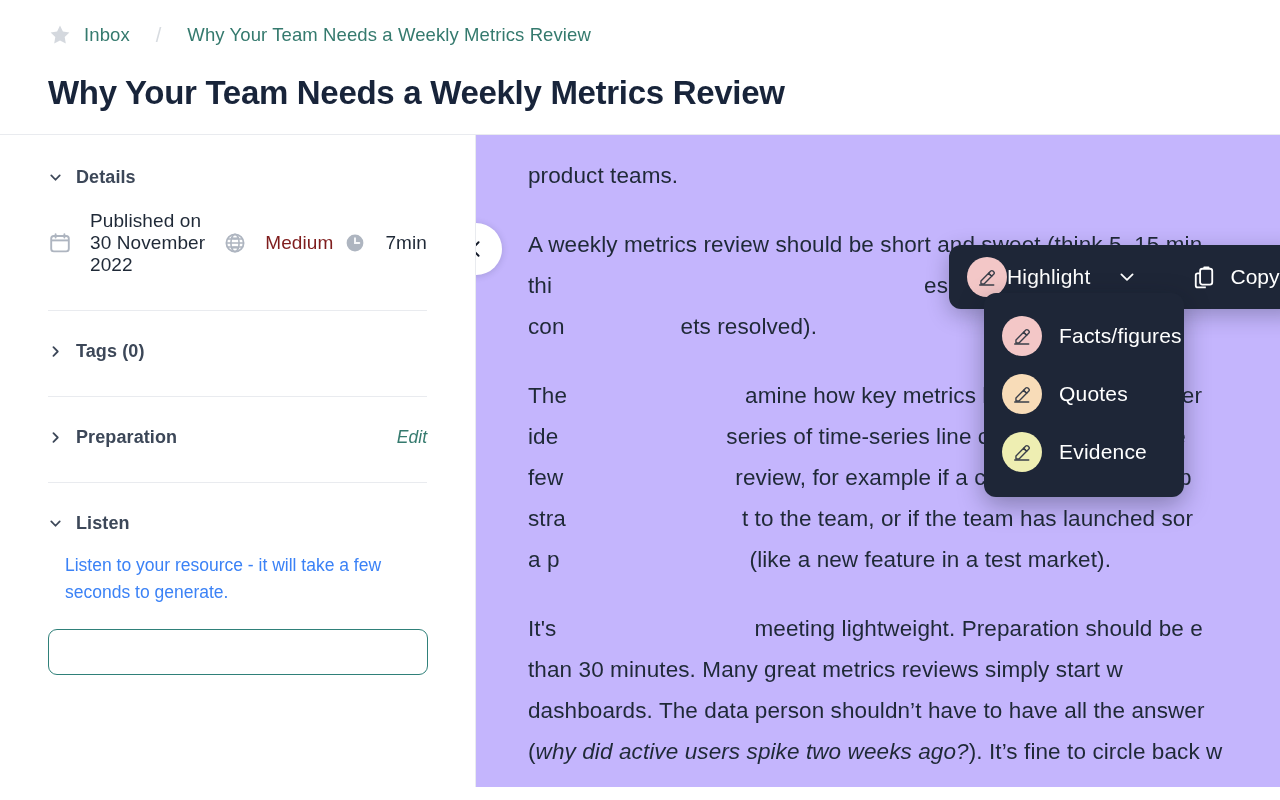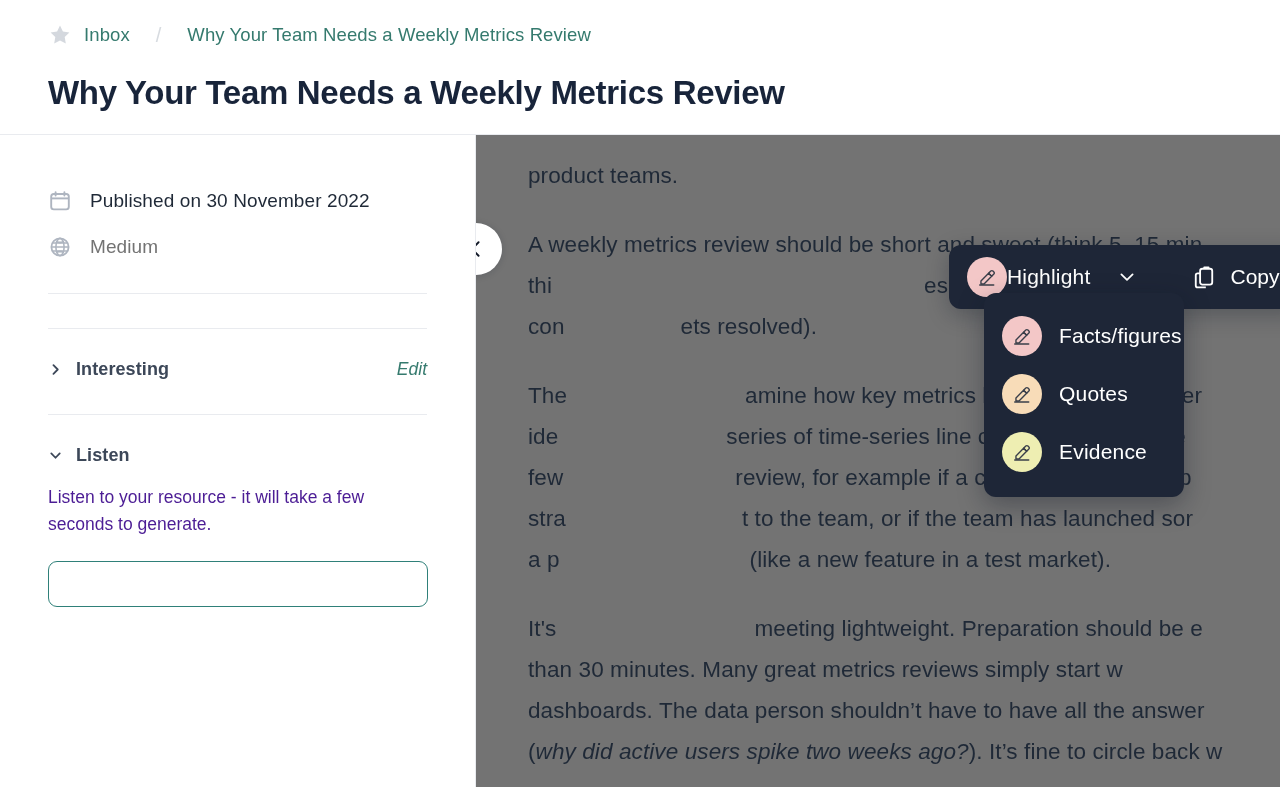--- a/index.html
+++ b/index.html
@@ -34,50 +34,50 @@
     width:476px; flex:none; background:#fff;
     padding:32px 48px 0 48px; position:relative;
     border-right:1px solid #e9ebef;
   }
   .sec-head { display:flex; align-items:center; gap:12px; }
   .sec-head-left { display:flex; align-items:center; gap:13px; }
   .caret { width:15px; height:15px; flex:none; display:block; }
   .sec-title { font-size:18px; font-weight:bold; color:#3c4758; letter-spacing:.1px; }
   .sec-action { margin-left:auto; color:#357a6e; font-size:17.5px; text-decoration:none;font-style:italic; }
 
-  .meta-list { margin-top:22px; display:flex; flex-direction:column; gap:22px; }
+  .meta-list { margin-top:22px; display:flex; gap:10px; }
   .meta-row { display:flex; align-items:center; gap:18px; }
   .meta-icon { width:24px; height:24px; flex:none; display:block; }
   .meta-text { font-size:19px; color:#1f2937; letter-spacing:.1px; }
-  .meta-text.link { color:#737373; }
+  .meta-text.link { color:#7f1d1d; }
 
   .divider { height:1px; background:#e9ebef; margin:34px 0 0 0; }
   .sec-block { margin-top:30px; }
 
   .listen-desc {
     margin-top:18px; font-size:17.5px; line-height:1.52;
-    color:#4c1d95; max-width:382px;
+    color:#3b82f6; max-width:382px;margin-left:17px;
   }
   .listen-btn {
     margin-top:24px; width:380px; height:46px;
     border:1.6px solid #2f8079; border-radius:9px; background:#fff;
   }
 
   
   .collapse-btn {
     position:absolute; left:-26px; top:88px;
     width:52px; height:52px; border-radius:50%;
     background:#fff; box-shadow:0 1px 7px rgba(20,30,50,.17);
     display:flex; align-items:center; justify-content:center;
     cursor:pointer; z-index:30;
   }
 
   
   .article {
-    flex:1; background:#737373; position:relative;
+    flex:1; background:#c4b5fd; position:relative;
     padding:20px 0 0 52px; overflow:hidden;
   }
   .para {
     font-size:22.5px; line-height:41px; color:#1f2937;
     text-align:justify; width:1010px; white-space:nowrap;
     letter-spacing:.1px;
   }
   .para + .para { margin-top:20px; }
   .hl-pink { position:relative; padding:2px 0; }
   .hl-pink::before {
@@ -134,20 +134,30 @@
       <a class="crumb-link" href="#">Why Your Team Needs a Weekly Metrics Review</a>
     </div>
     <h1 class="page-title">Why Your Team Needs a Weekly Metrics Review</h1>
     <div class="header-rule"></div>
   </div>
 
   <div class="body-split">
 
     <aside class="sidebar">
 
+      <div class="sec-head">
+        <div class="sec-head-left">
+          <span class="caret">
+            <svg viewBox="0 0 16 16" width="15" height="15">
+                <path d="M3.5 5.8l4.5 4.6 4.5-4.6" fill="none" stroke="#3c4758" stroke-width="1.9" stroke-linecap="round" stroke-linejoin="round"></path>
+              </svg>
+          </span>
+          <span class="sec-title">Details</span>
+        </div>
+      </div>
 
       <div class="meta-list">
         <div class="meta-row">
           <span class="meta-icon">
             <svg viewBox="0 0 24 24" width="24" height="24">
               <rect x="3.2" y="5" width="17.6" height="15.4" rx="2.6" fill="none" stroke="#aeb5c0" stroke-width="1.9"></rect>
               <path d="M7.6 3.3v3.2M16.4 3.3v3.2" stroke="#aeb5c0" stroke-width="1.9" stroke-linecap="round"></path>
               <path d="M3.2 9.4h17.6" stroke="#aeb5c0" stroke-width="1.9"></path>
             </svg>
           </span>
@@ -157,35 +167,54 @@
           <span class="meta-icon">
             <svg viewBox="0 0 24 24" width="24" height="24">
               <circle cx="12" cy="12" r="8.6" fill="none" stroke="#aeb5c0" stroke-width="1.8"></circle>
               <ellipse cx="12" cy="12" rx="4.1" ry="8.6" fill="none" stroke="#aeb5c0" stroke-width="1.6"></ellipse>
               <path d="M3.4 12h17.2M4.6 8h14.8M4.6 16h14.8" stroke="#aeb5c0" stroke-width="1.6"></path>
               <path d="M8 6.4c2.4 1.6 5.6 1.6 8 0M8 17.6c2.4-1.6 5.6-1.6 8 0" fill="#aeb5c0" stroke="#aeb5c0" stroke-width="1.4"></path>
             </svg>
           </span>
           <span class="meta-text link">Medium</span>
         </div>
-      </div>
-
-      <div class="divider"></div>
-
+        <div class="meta-row">
+          <span class="meta-icon">
+            <svg viewBox="0 0 24 24" width="24" height="24">
+              <circle cx="12" cy="12" r="8.4" fill="#aeb5c0"></circle>
+              <path d="M12 7.2V12h4.3" fill="none" stroke="#f7f8fa" stroke-width="1.9" stroke-linecap="round"></path>
+            </svg>
+          </span>
+          <span class="meta-text">7min</span>
+        </div>
+      </div>
 
       <div class="divider"></div>
 
       <div class="sec-block sec-head">
         <div class="sec-head-left">
           <span class="caret">
             <svg viewBox="0 0 16 16" width="15" height="15">
                 <path d="M5.8 3.4l4.6 4.6-4.6 4.6" fill="none" stroke="#3c4758" stroke-width="1.9" stroke-linecap="round" stroke-linejoin="round"></path>
               </svg>
           </span>
-          <span class="sec-title">Interesting</span>
+          <span class="sec-title">Tags (0)</span>
+        </div>
+      </div>
+
+      <div class="divider"></div>
+
+      <div class="sec-block sec-head">
+        <div class="sec-head-left">
+          <span class="caret">
+            <svg viewBox="0 0 16 16" width="15" height="15">
+                <path d="M5.8 3.4l4.6 4.6-4.6 4.6" fill="none" stroke="#3c4758" stroke-width="1.9" stroke-linecap="round" stroke-linejoin="round"></path>
+              </svg>
+          </span>
+          <span class="sec-title">Preparation</span>
         </div>
         <a class="sec-action" href="#">Edit</a>
       </div>
 
       <div class="divider"></div>
 
       <div class="sec-block sec-head">
         <div class="sec-head-left">
           <span class="caret">
             <svg viewBox="0 0 16 16" width="15" height="15">

